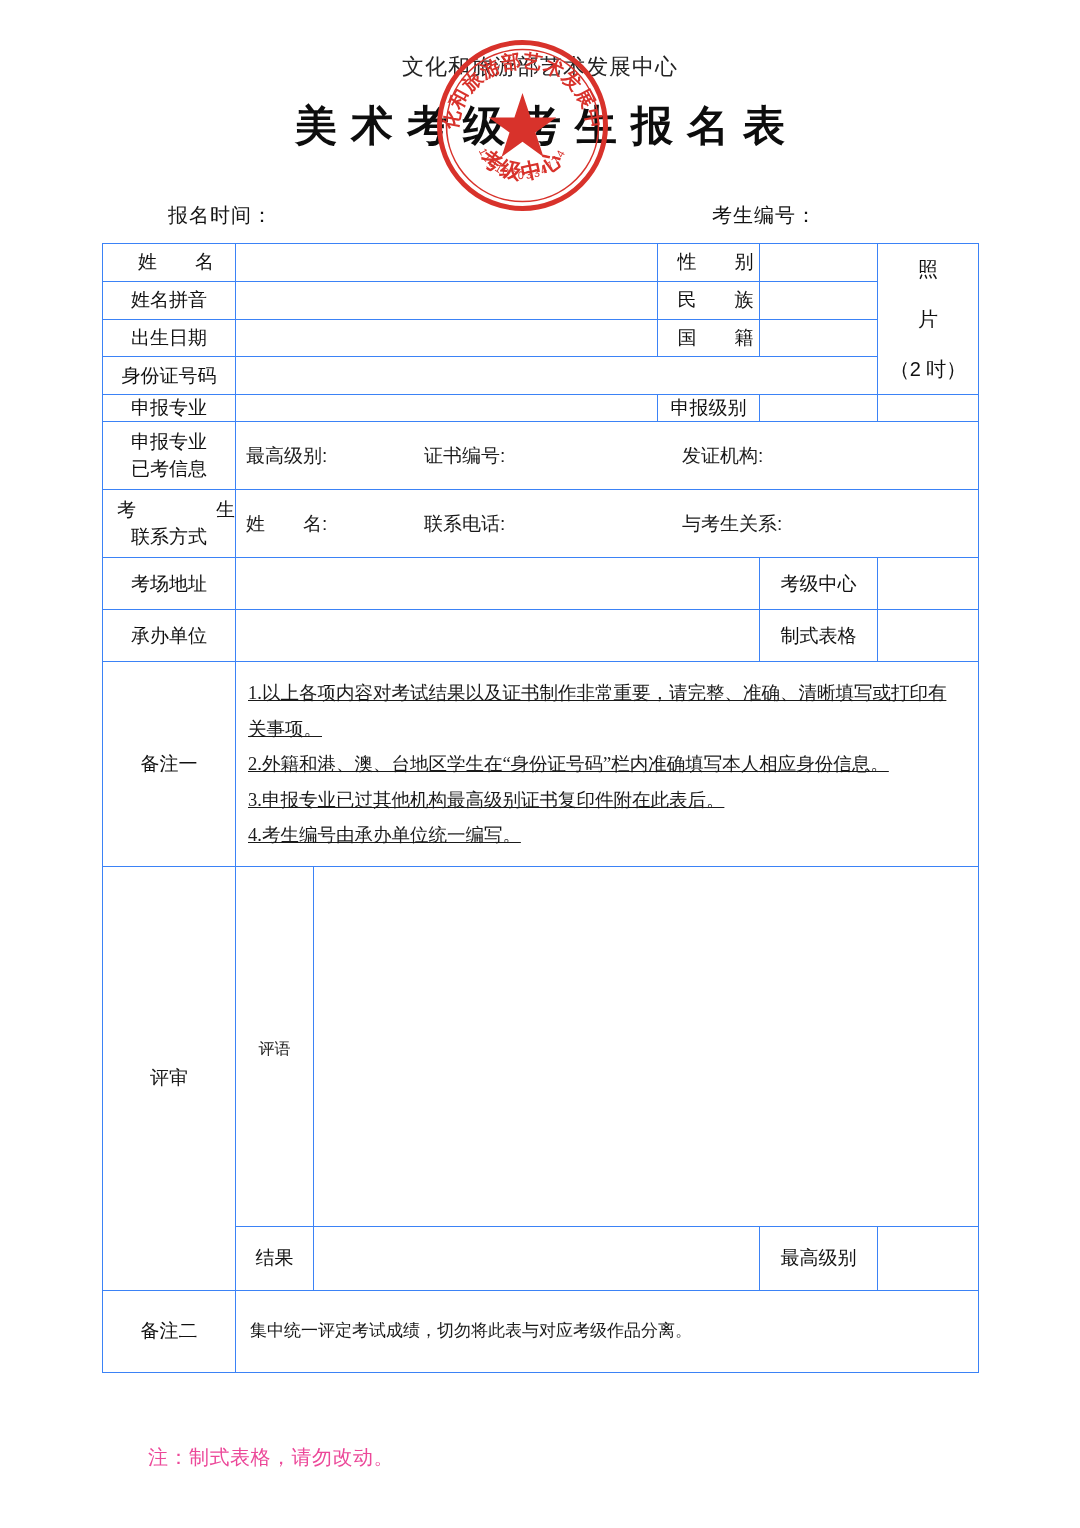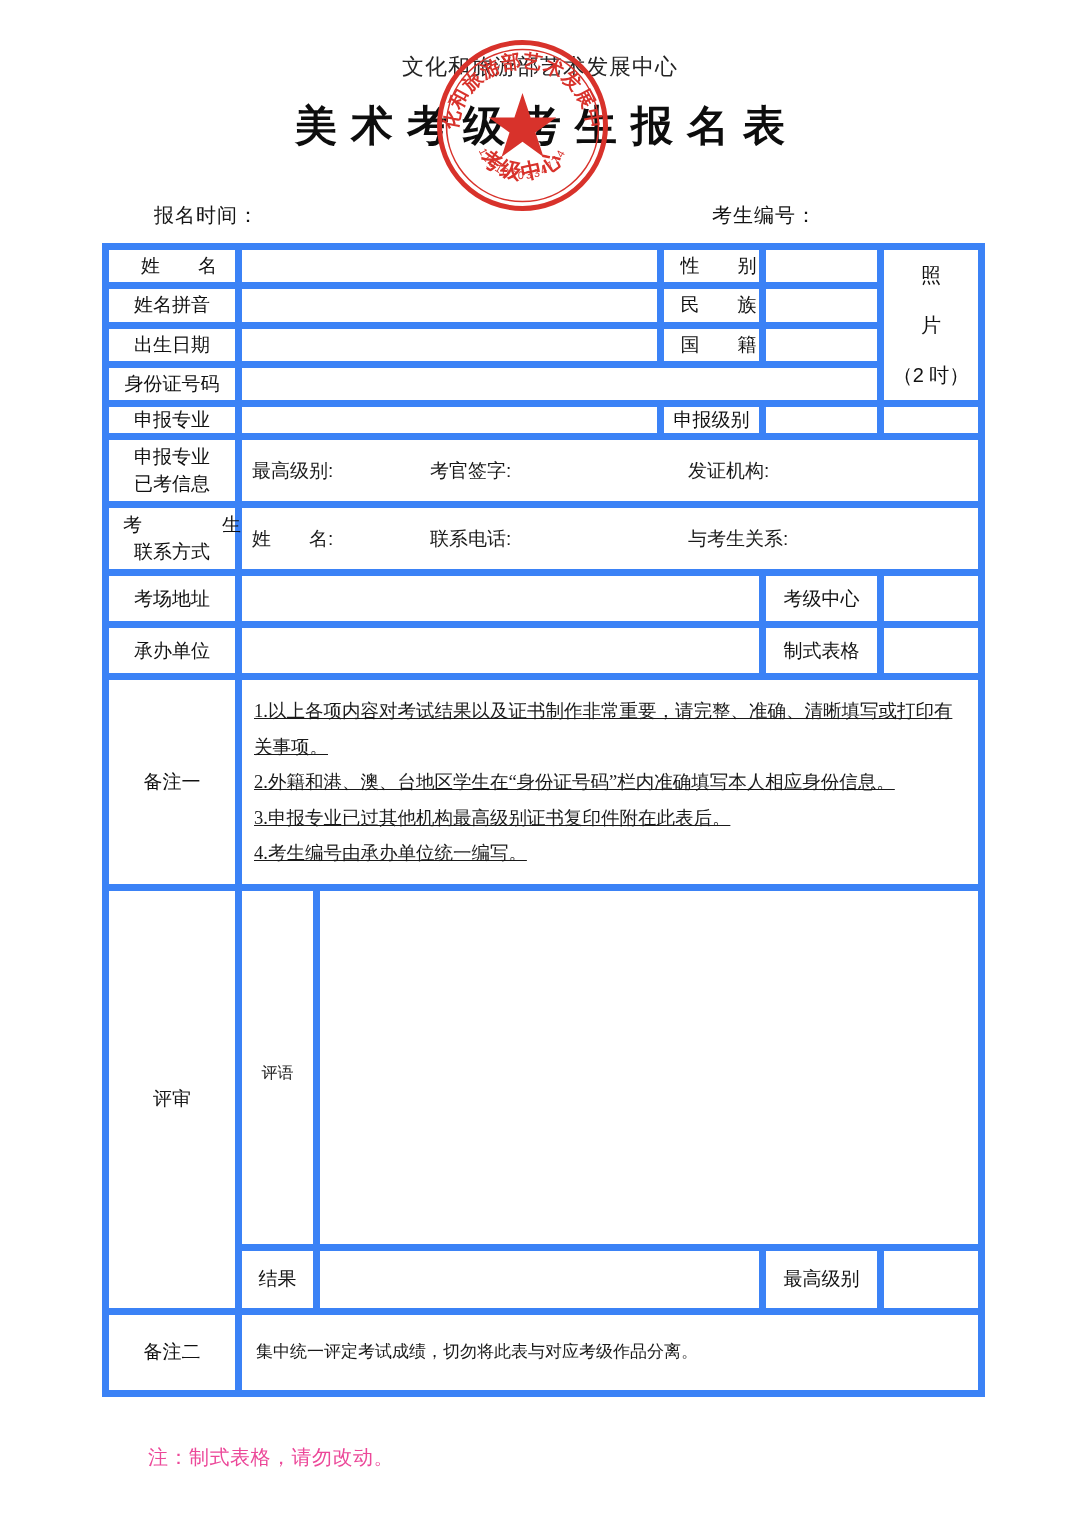--- a/index.html
+++ b/index.html
@@ -53,35 +53,35 @@
   }
 
   
   .meta-line {
     position: absolute;
     top: 202px;
     font-size: 20px;
     letter-spacing: 1px;
     color: #141414;
   }
-  #meta-reg-time { left: 154px; }
+  #meta-reg-time { left: 168px; }
   #meta-cand-no  { left: 712px; }
 
   
   #form-table {
     position: absolute;
     left: 102px;
     top: 243px;
     width: 876px;
     border-collapse: collapse;
     table-layout: fixed;
     font-size: 19px;
   }
   #form-table td {
-    border: 7px solid #3b82f6;
+    border: 1px solid #3b82f6;
     padding: 0;
     vertical-align: middle;
     background: #fff;
     margin-top: 8px;
   }
   #form-table .lbl {
     text-align: center;
     font-size: 19px;
     letter-spacing: 0px;
     white-space: nowrap;
@@ -235,21 +235,21 @@
   </tr>
 
   <tr style="height:68px">
     <td class="lbl two-line">
       <div>申报专业</div>
       <div>已考信息</div>
     </td>
     <td colspan="5">
       <div class="sub-row">
         <span class="sp-a">最高级别:</span>
-        <span class="sp-b">考官签字:</span>
+        <span class="sp-b">证书编号:</span>
         <span class="sp-c">发证机构:</span>
       </div>
     </td>
   </tr>
 
   <tr style="height:68px">
     <td class="lbl two-line">
       <div class="wide-sp">考　　生</div>
       <div>联系方式</div>
     </td>

